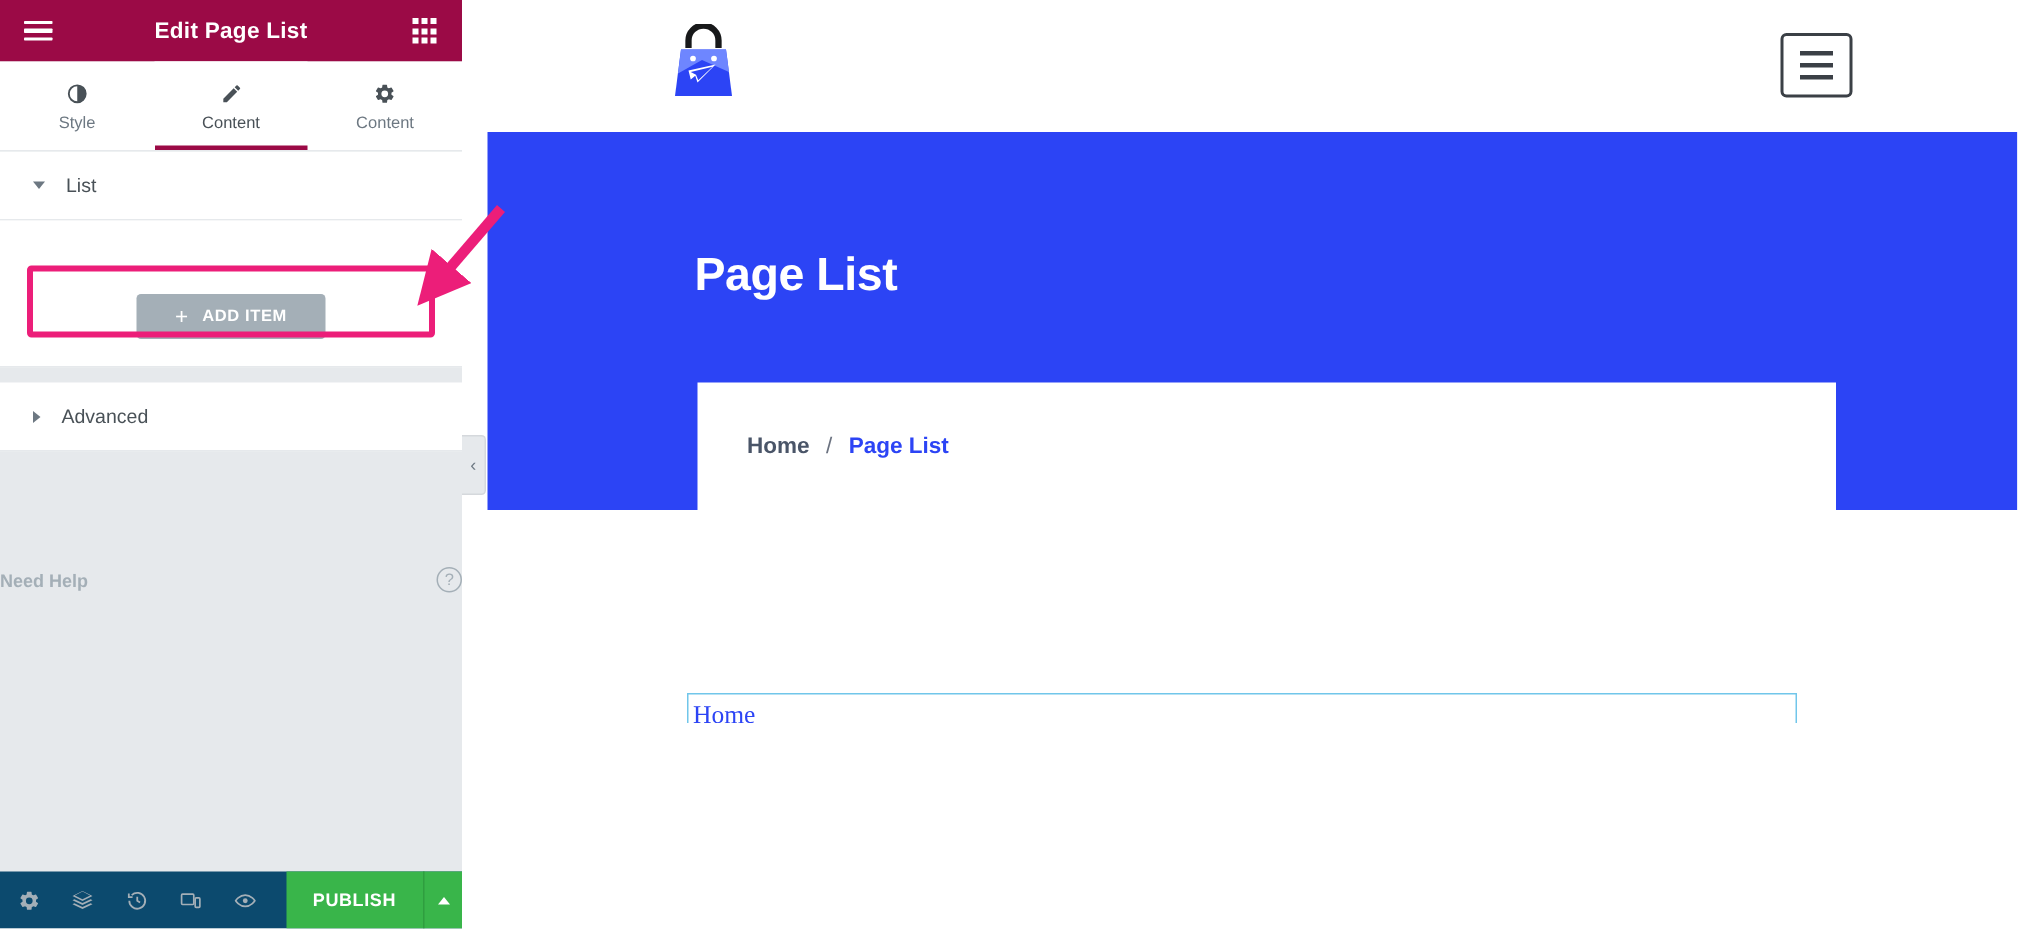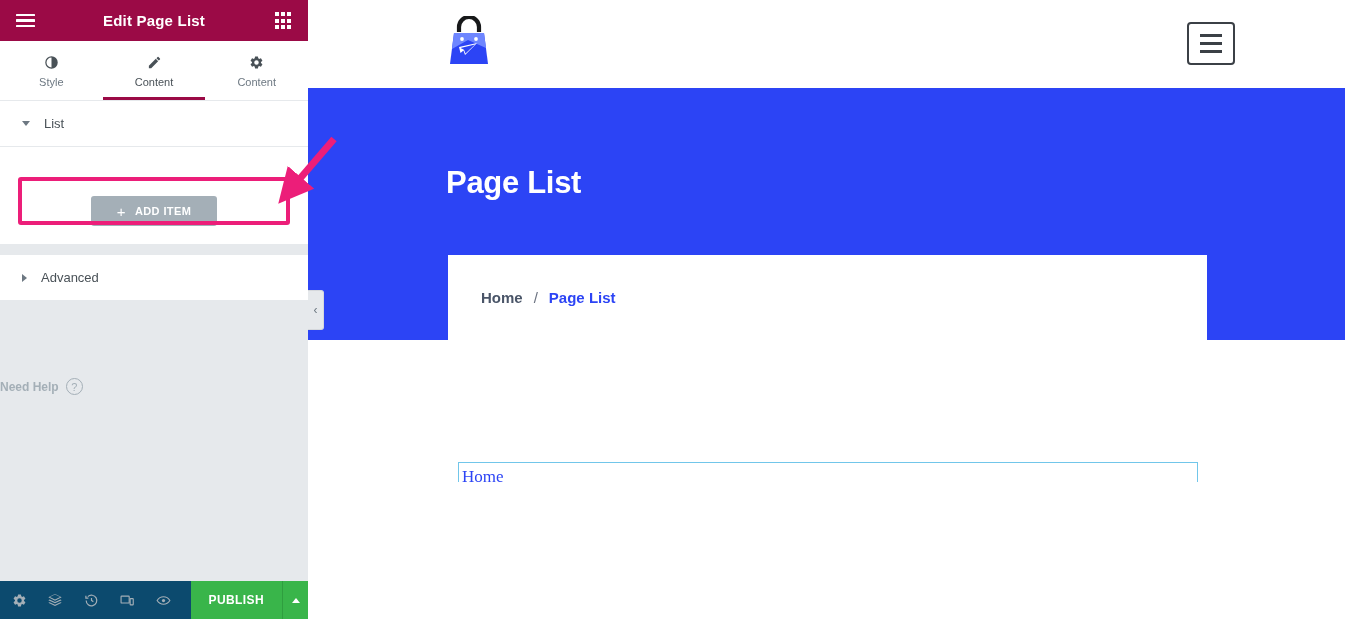--- a/index.html
+++ b/index.html
@@ -92,21 +92,21 @@
     font-size: 11px; font-weight: bold; letter-spacing: .4px;
     display: flex; align-items: center; justify-content: center; gap: 9px;
   }
   .add-item-btn .plus { font-size: 15px; font-weight: normal; line-height: 1; }
 
   .section-gap { height: 10px; background: #e6e9ec; }
 
   .need-help {
     text-align: center; padding-top: 67px;
     font-size: 12px; color: #a4afb7; font-weight: bold;
-    display: flex; align-items: center; justify-content: flex-start; gap: 7px;
+    display: flex; align-items: center; justify-content: space-between; gap: 7px;
   }
   .help-circle {
     width: 17px; height: 17px; border: 1.4px solid #a4afb7; border-radius: 50%;
     display: flex; align-items: center; justify-content: center;
     font-size: 11px; font-weight: normal; cursor: pointer;
   }
 
   
   .panel-footer {
     height: 38px; background: #0c4a6e; display: flex; align-items: center;
@@ -156,21 +156,21 @@
   .brand-word .dot { color: #2c44f5; }
   .menu-toggle {
     position: absolute; right: 110px; top: 22px;
     width: 48px; height: 43px; border: 2px solid #3b4046; border-radius: 4px;
     background: #fff; display: flex; flex-direction: column;
     align-items: center; justify-content: center; gap: 5px; cursor: pointer;
   }
   .menu-toggle span { width: 22px; height: 3px; background: #3b4046; display: block; }
 
   .hero {
-    height: 252px; background: #2c44f5; position: relative;
+    height: 252px; background: #2c44f5; position: relative; margin-left: 17px;
   }
   .hero-title {
     position: absolute; left: 138px; top: 77px;
     color: #ffffff; font-size: 31px; font-weight: bold; letter-spacing: -.3px;
   }
   .breadcrumb-card {
     position: absolute; left: 140px; top: 167px;
     width: 759px; height: 85px; background: #ffffff;
     display: flex; align-items: center; padding-left: 33px;
     font-size: 15px; font-weight: bold; gap: 11px;

